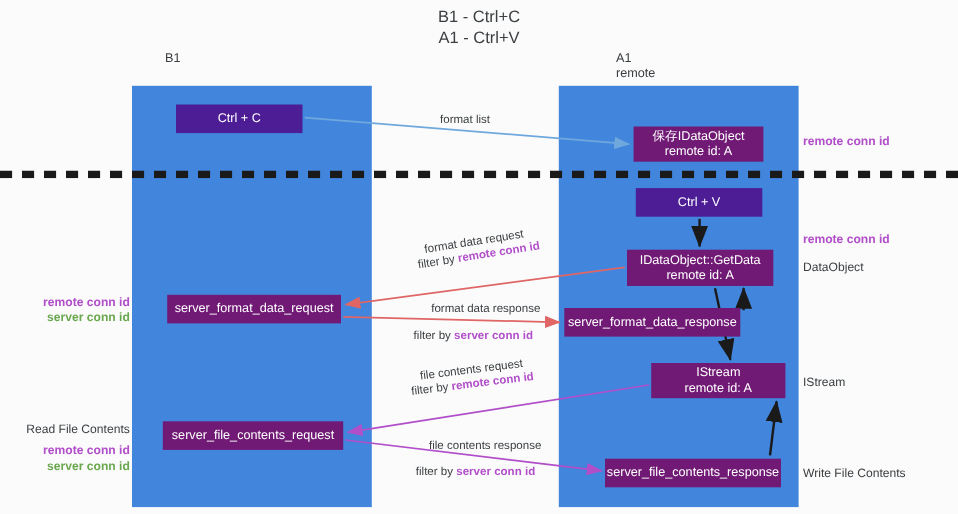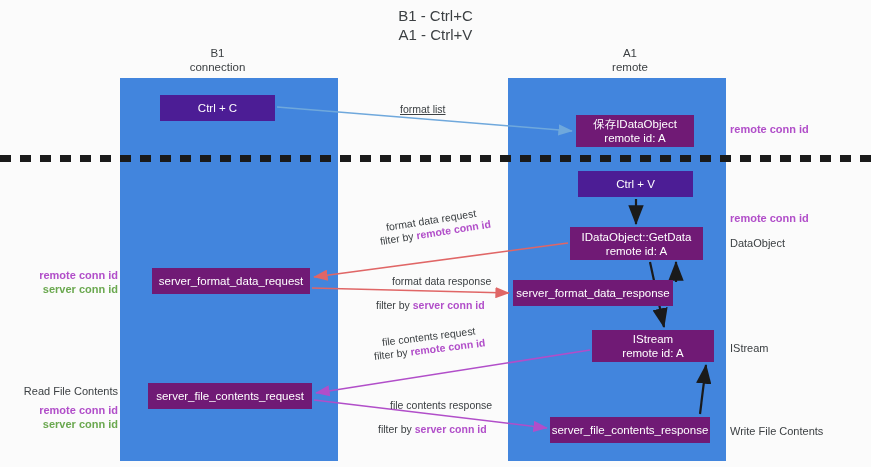--- a/index.html
+++ b/index.html
@@ -14,21 +14,21 @@
 
   
   .title{
     position:absolute;left:0;right:0;top:6px;
     text-align:center;font-size:15px;line-height:19px;
     color:#3c4043;
   }
 
   
   .col-head{
-    position:absolute;text-align:center;font-size:11.5px;
+    position:absolute;text-align:left;font-size:11.5px;
     line-height:14px;color:#3c4043;
   }
   #head-b1{left:150px;top:46px;width:135px;}
   #head-a1{left:560px;top:46px;width:140px;}
 
   
   .lane{position:absolute;background:#4285dd;}
   #lane-b1{left:120px;top:78px;width:218px;height:383px;}
   #lane-a1{left:508px;top:78px;width:218px;height:383px;}
 
@@ -77,21 +77,21 @@
 
   
   .elabel{
     position:absolute;font-size:10.5px;line-height:14px;
     color:#3c4043;white-space:nowrap;z-index:8;
   }
   .elabel b{font-weight:bold;}
   .rot-a{transform:rotate(-9deg);transform-origin:left center;}
   .rot-b{transform:rotate(-7deg);transform-origin:left center;}
 
-  #lb-formatlist{left:400px;top:102px;text-decoration:underline;}
+  #lb-formatlist{left:400px;top:102px;}
   #lb-fdr1{left:386px;top:220px;}
   #lb-fdr2{left:380px;top:234px;}
   #lb-fdresp1{left:392px;top:274px;}
   #lb-fdresp2{left:376px;top:298px;}
   #lb-fcr1{left:382px;top:335px;}
   #lb-fcr2{left:374px;top:349px;}
   #lb-fcresp1{left:390px;top:398px;}
   #lb-fcresp2{left:378px;top:422px;}
 
   svg.arrows{position:absolute;left:0;top:0;width:871px;height:467px;z-index:5;pointer-events:none;}
@@ -101,21 +101,20 @@
 
 <div class="canvas">
 
   <div class="title">
     <div>B1 - Ctrl+C</div>
     <div>A1 - Ctrl+V</div>
   </div>
 
   <div class="col-head" id="head-b1">
     <div>B1</div>
-    <div>connection</div>
   </div>
   <div class="col-head" id="head-a1">
     <div>A1</div>
     <div>remote</div>
   </div>
 
   <div class="lane" id="lane-b1"></div>
   <div class="lane" id="lane-a1"></div>
 
   <svg class="arrows" viewBox="0 0 871 467">

